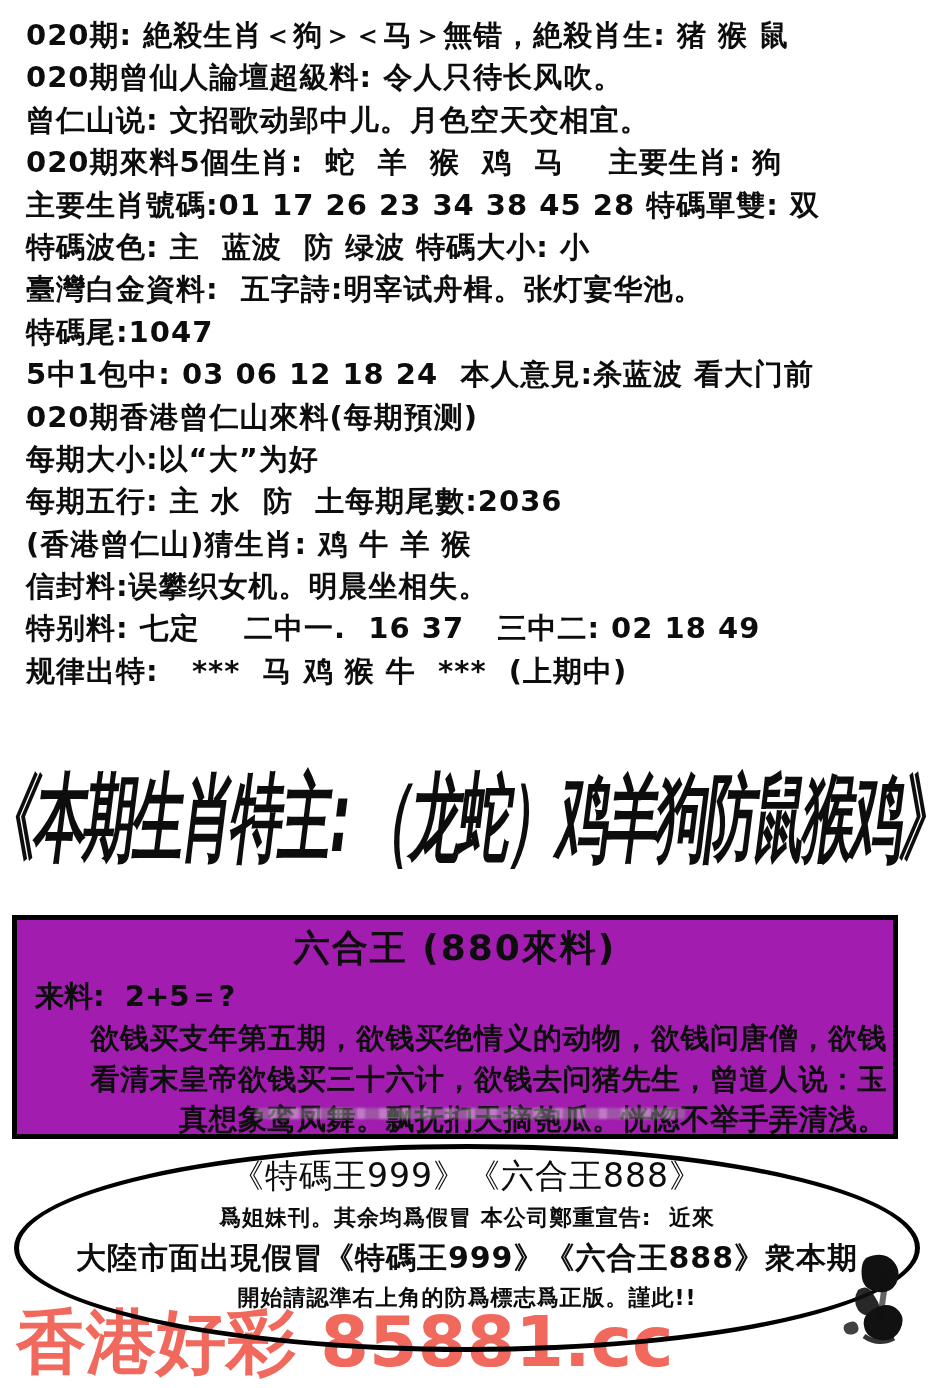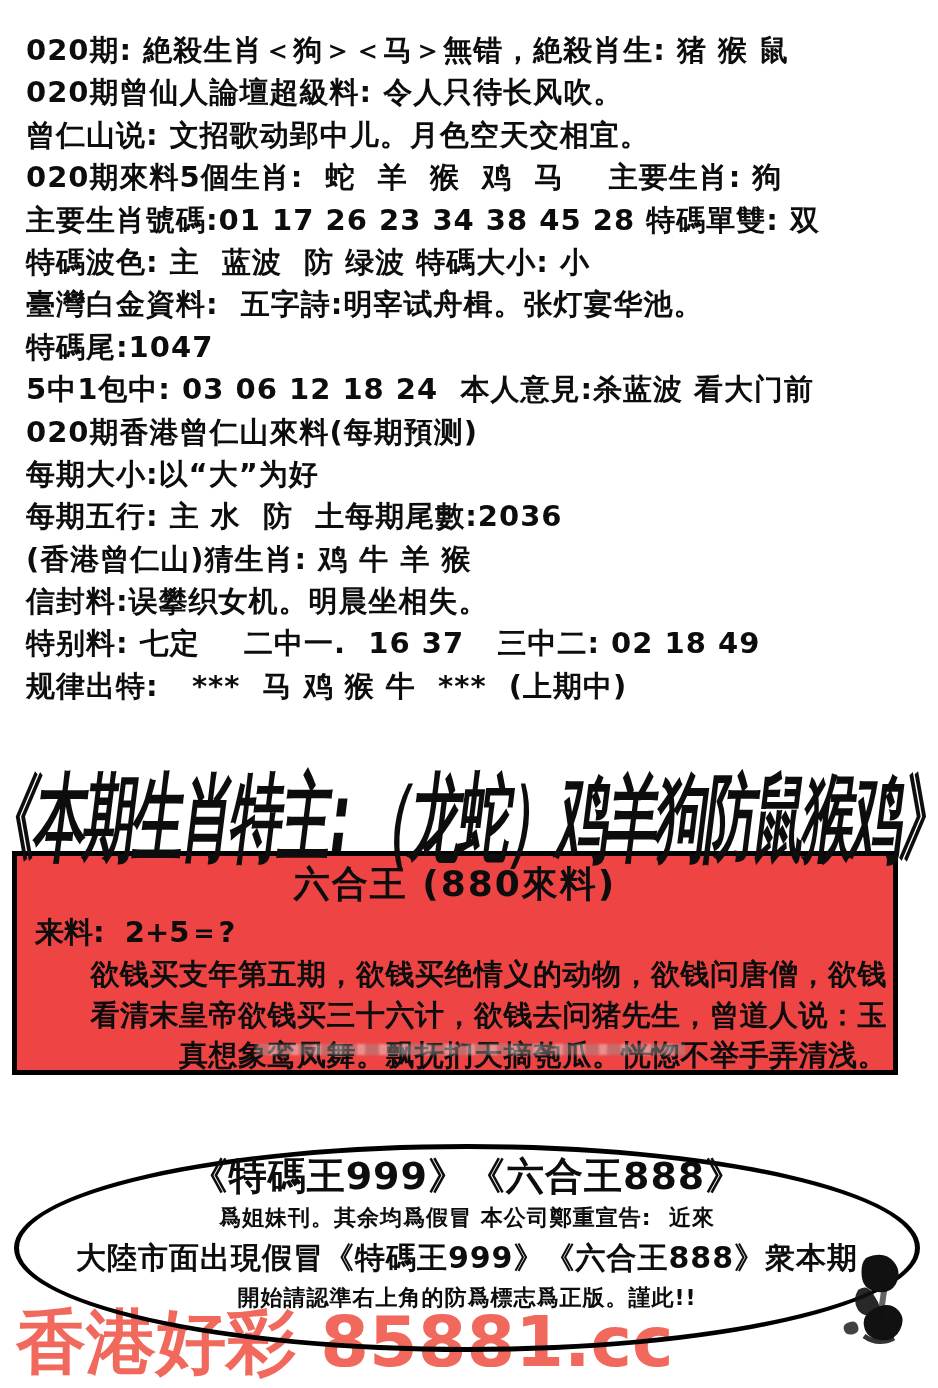--- a/index.html
+++ b/index.html
@@ -2,42 +2,42 @@
 <html><head>
 <meta charset="utf-8">
 <style>
   html,body{margin:0;padding:0;background:#fff;}
   body{
     width:938px;height:1388px;position:relative;overflow:hidden;
     font-family:"DejaVu Sans",sans-serif;color:#0d0d0d;
   }
   
   .forecast{
-    position:absolute;top:14px;left:0;width:844px;margin-top:15px;
+    position:absolute;top:14px;left:0;width:844px;
   }
   .fline{
     white-space:pre;height:42.4px;line-height:42.4px;
     padding-left:26px;font-size:29px;font-weight:600;
     letter-spacing:1px;overflow:hidden;
   }
   
   .headline-wrap{
     position:absolute;top:748px;left:0;width:938px;height:144px;
     display:flex;align-items:center;justify-content:center;z-index:1;
   }
   .headline{
     display:inline-block;white-space:nowrap;
     font-size:52px;font-weight:800;letter-spacing:-3px;
     transform:scaleY(1.85) skewX(-13deg);
     transform-origin:center center;
   }
   
   .box{
-    position:absolute;left:12px;top:851px;width:876px;height:214px;
-    border:5px solid #000;background:#ef4444;z-index:0;
+    position:absolute;left:12px;top:915px;width:876px;height:214px;
+    border:5px solid #000;background:#a21caf;z-index:0;
   }
   .box-title{
     text-align:center;font-size:36px;font-weight:800;
     margin-top:4px;letter-spacing:2px;white-space:pre;
   }
   .box-intro{
     font-size:29px;font-weight:600;margin:4px 12px 2px 18px;white-space:pre;
   }
   .box-para{
     font-size:29px;font-weight:600;line-height:38.5px;
@@ -51,21 +51,21 @@
   
   .ellipse-border{
     position:absolute;left:14px;top:1144px;width:896px;height:198px;
     border:5px solid #000;border-radius:50%;background:transparent;z-index:3;
   }
   .ellipse-text{
     position:absolute;left:14px;top:1146px;width:906px;z-index:4;
     text-align:center;
   }
   .eline{white-space:pre;font-weight:600;letter-spacing:1px;}
-  .eline0{font-size:38px;line-height:44px;padding-top:8px;font-weight:700;}
+  .eline0{font-size:33px;line-height:44px;padding-top:8px;font-weight:400;}
   .eline1{font-size:22px;line-height:40px;}
   .eline2{font-size:30px;line-height:40px;}
   .eline3{font-size:22px;line-height:40px;}
   
   .watermark{
     position:absolute;left:16px;top:1296px;z-index:2;
     font-size:70px;font-weight:800;letter-spacing:0px;
     color:#f0695c;white-space:nowrap;
   }
   

